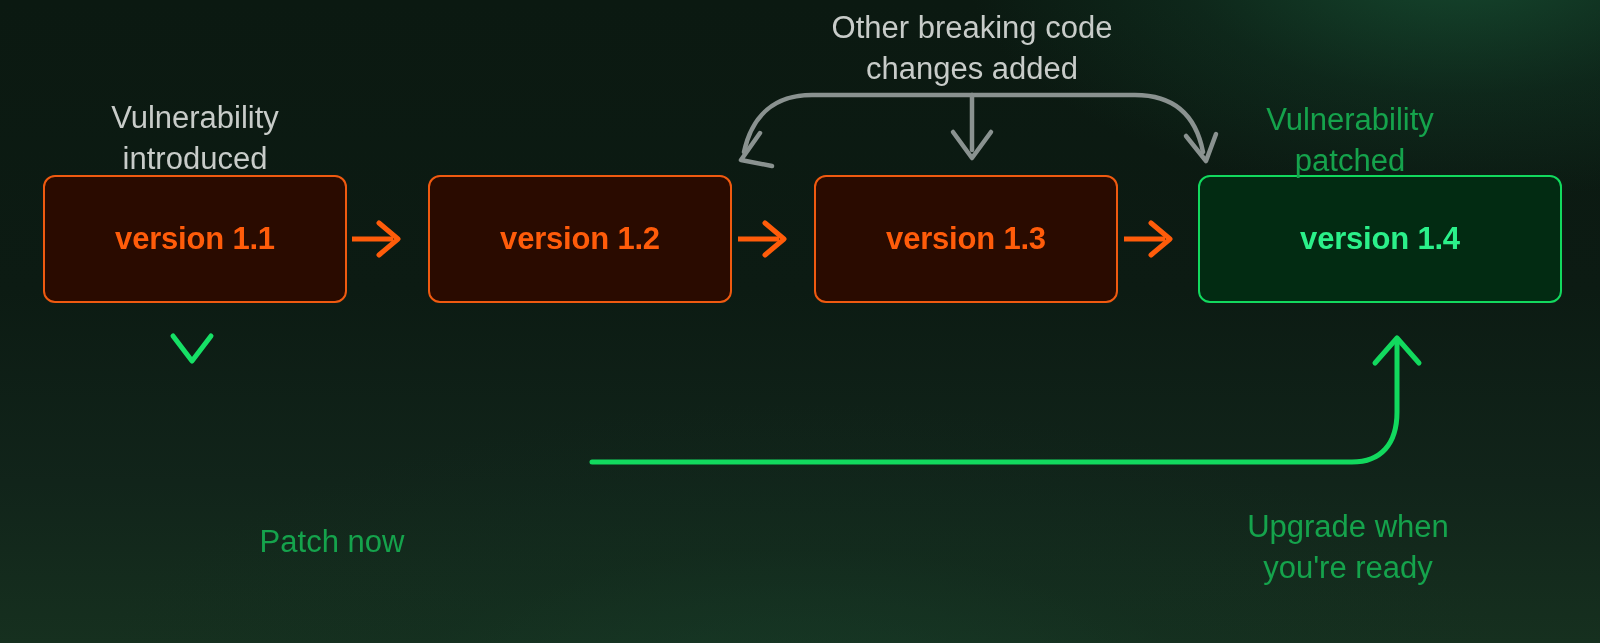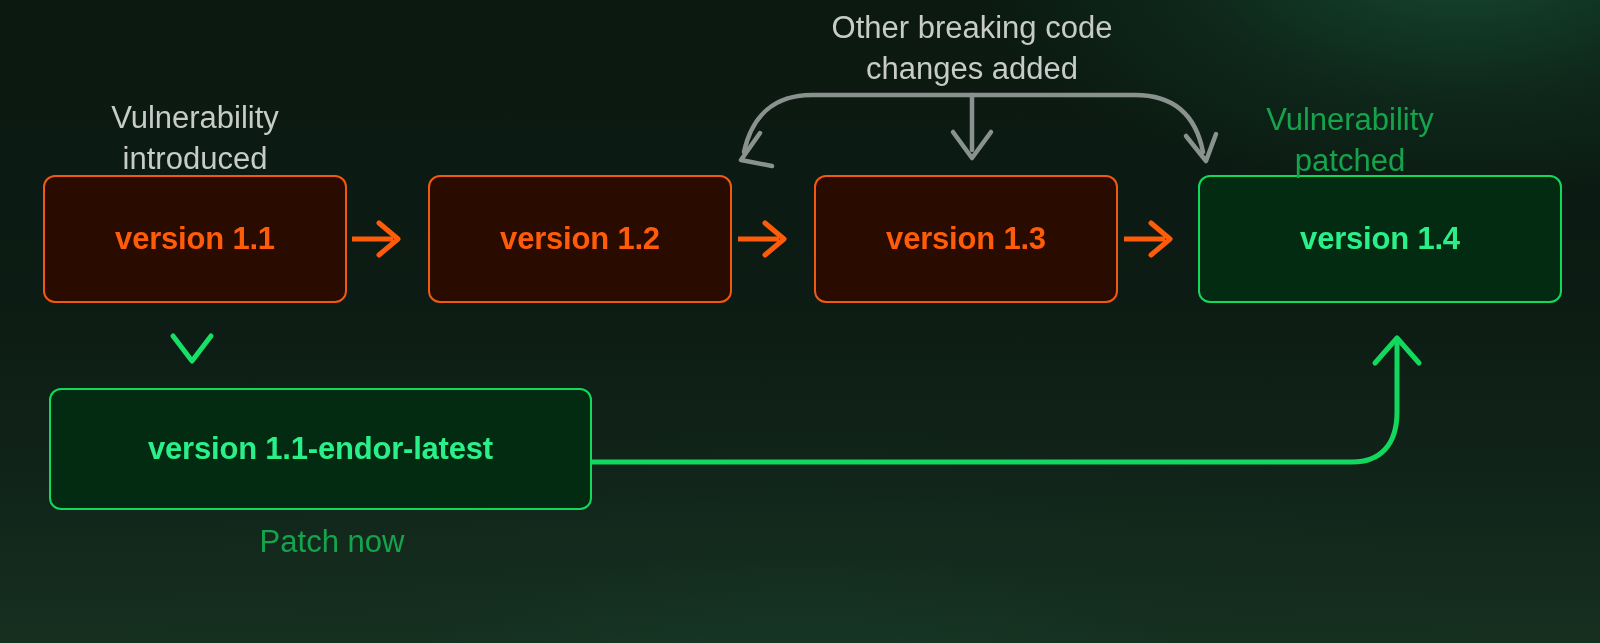--- a/index.html
+++ b/index.html
@@ -127,29 +127,28 @@
   </div>
 
   <div class="vbox orange" style="left:814px; top:175px; width:304px; height:128px;">
     <span class="vlabel">version 1.3</span>
   </div>
 
   <div class="vbox green" style="left:1198px; top:175px; width:364px; height:128px;">
     <span class="vlabel">version 1.4</span>
   </div>
 
-  <div class="vbox green" style="left:49px; top:388px; width:543px; height:122px;">
-    <span class="vlabel">version 1.1-endor-latest</span>
-  </div>
 
   <div class="caption gray" style="left:45px; top:98px; width:300px;">Vulnerability
 introduced</div>
 
   <div class="caption gray" style="left:822px; top:8px; width:300px;">Other breaking code
 changes added</div>
 
   <div class="caption green" style="left:1200px; top:100px; width:300px;">Vulnerability
 patched</div>
 
   <div class="caption green" style="left:182px; top:522px; width:300px;">Patch now</div>
 
+  <div class="caption green" style="left:1198px; top:507px; width:300px;">Upgrade when
+you're ready</div>
 
 </div>
 
 </body></html>

